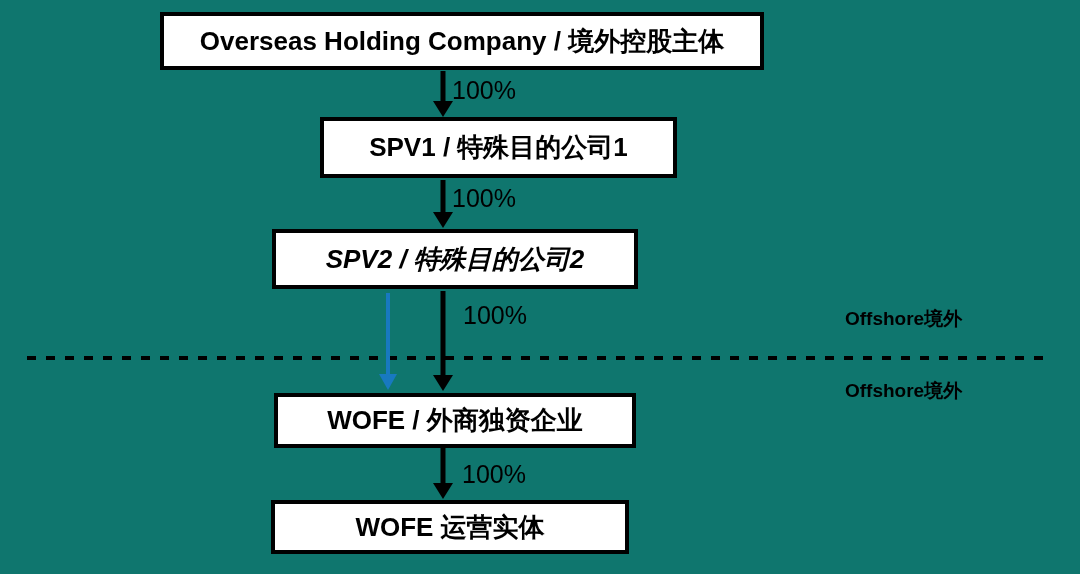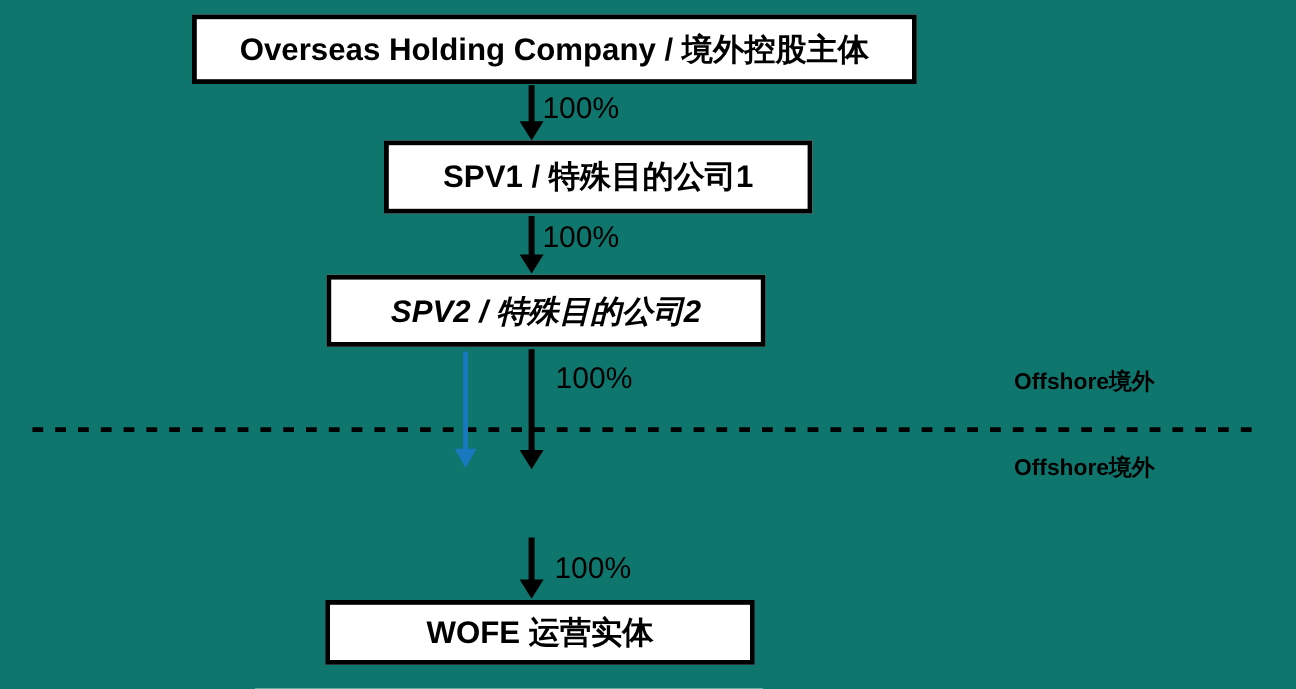--- a/index.html
+++ b/index.html
@@ -122,20 +122,23 @@
   </div>
 
   <div class="node n-spv1">
     <span>SPV1 / 特殊目的公司1</span>
   </div>
 
   <div class="node n-spv2">
     <span>SPV2 / 特殊目的公司2</span>
   </div>
 
+  <div class="node n-wofe">
+    <span>WOFE / 外商独资企业</span>
+  </div>
 
   <div class="node n-opco">
     <span>WOFE 运营实体</span>
   </div>
 
   <div class="pct pct-1">100%</div>
   <div class="pct pct-2">100%</div>
   <div class="pct pct-3">100%</div>
   <div class="pct pct-4">100%</div>
 

